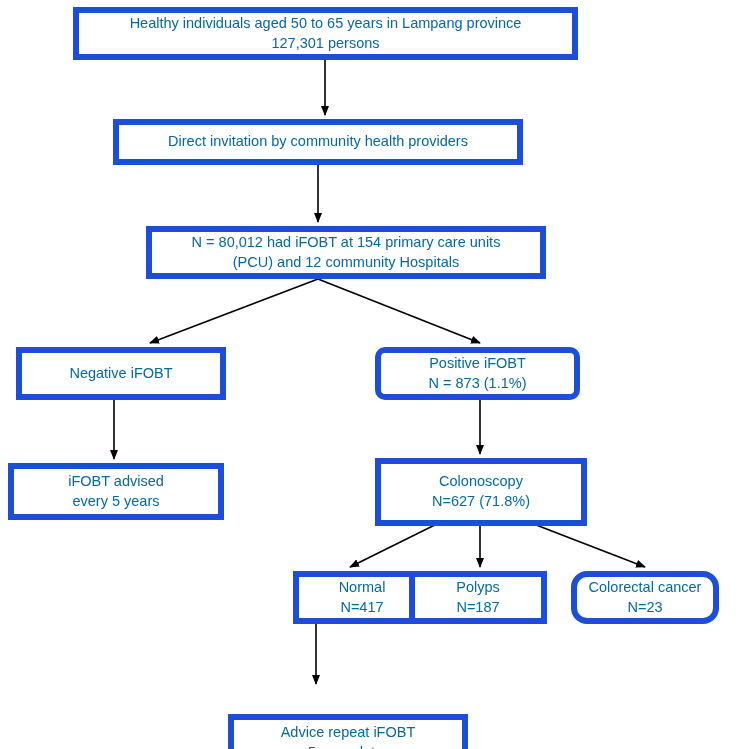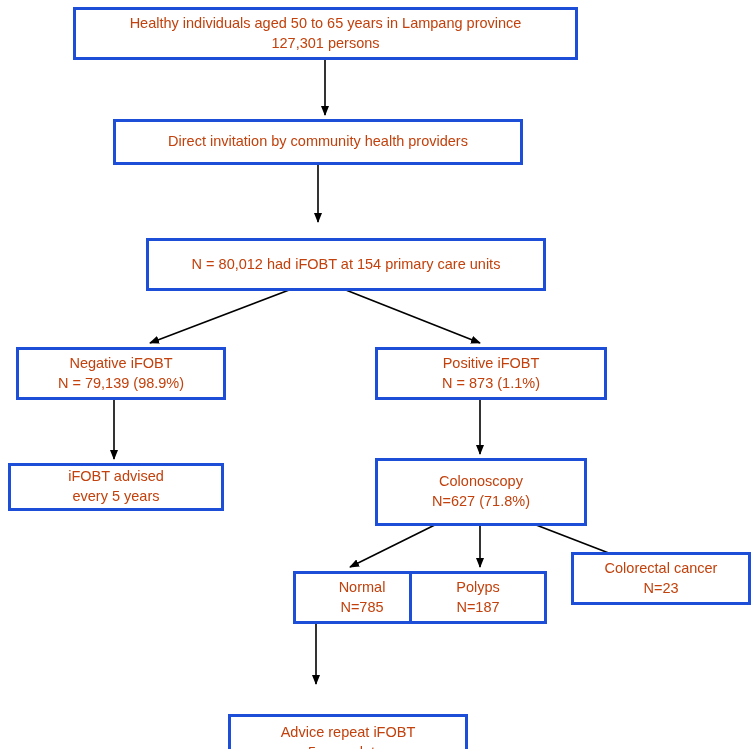--- a/index.html
+++ b/index.html
@@ -11,29 +11,29 @@
     position: relative;
     width: 755px;
     height: 749px;
     background: #ffffff;
     font-family: "Liberation Sans", sans-serif;
     overflow: hidden;
   }
   .node {
     position: absolute;
     box-sizing: border-box;
-    border: 3px solid #1d4ed8;
+    border: 6px solid #1d4ed8;
     background: #ffffff;
     display: flex;
     flex-direction: column;
     align-items: center;
     justify-content: center;
     text-align: center;
     font-size: 14.5px;
-    color: #c2410c;
+    color: #0369a1;
     line-height: 1.35;
     padding: 2px 4px;
   }
   .node .line {
     display: block;
     white-space: nowrap;
   }
   svg.edges {
     position: absolute;
     left: 0;
@@ -69,48 +69,48 @@
   </svg>
 
   <div id="node-layer">
       <div class="node" style="left: 73px; top: 7px; width: 505px; height: 53px;">
         <span class="line">Healthy individuals aged 50 to 65 years in Lampang province</span>
         <span class="line">127,301 persons</span>
       </div>
       <div class="node" style="left: 113px; top: 119px; width: 410px; height: 46px; justify-content: center;">
         <span class="line">Direct invitation by community health providers</span>
       </div>
-      <div class="node" style="left: 146px; top: 238px; width: 400px; height: 53px;">
+      <div class="node" style="left: 146px; top: 226px; width: 400px; height: 53px;">
         <span class="line">N = 80,012 had iFOBT at 154 primary care units</span>
+        <span class="line">(PCU) and 12 community Hospitals</span>
       </div>
       <div class="node" style="left: 16px; top: 347px; width: 210px; height: 53px;">
         <span class="line">Negative iFOBT</span>
-        <span class="line">N = 79,139 (98.9%)</span>
       </div>
-      <div class="node" style="left: 375px; top: 347px; width: 232px; height: 53px;">
+      <div class="node" style="left: 375px; top: 347px; width: 205px; height: 53px; border-radius: 10px;">
         <span class="line">Positive iFOBT</span>
         <span class="line">N = 873 (1.1%)</span>
       </div>
-      <div class="node" style="left: 8px; top: 463px; width: 216px; height: 48px;">
+      <div class="node" style="left: 8px; top: 463px; width: 216px; height: 57px;">
         <span class="line">iFOBT advised</span>
         <span class="line">every 5 years</span>
       </div>
       <div class="node" style="left: 375px; top: 458px; width: 212px; height: 68px;">
         <span class="line">Colonoscopy</span>
         <span class="line">N=627 (71.8%)</span>
       </div>
       <div class="node" style="left: 247px; top: 571px; width: 138px; height: 53px; margin-left: 46px;">
         <span class="line">Normal</span>
-        <span class="line">N=785</span>
+        <span class="line">N=417</span>
       </div>
       <div class="node" style="left: 409px; top: 571px; width: 138px; height: 53px;">
         <span class="line">Polyps</span>
         <span class="line">N=187</span>
       </div>
-      <div class="node" style="left: 571px; top: 552px; width: 180px; height: 53px;">
+      <div class="node" style="left: 571px; top: 571px; width: 148px; height: 53px; border-radius: 16px;">
         <span class="line">Colorectal cancer</span>
         <span class="line">N=23</span>
       </div>
       <div class="node" style="left: 196px; top: 714px; width: 240px; height: 57px; margin-left: 32px;">
         <span class="line">Advice repeat iFOBT</span>
         <span class="line">5 years later</span>
       </div>
     </div>
 
 </div>

